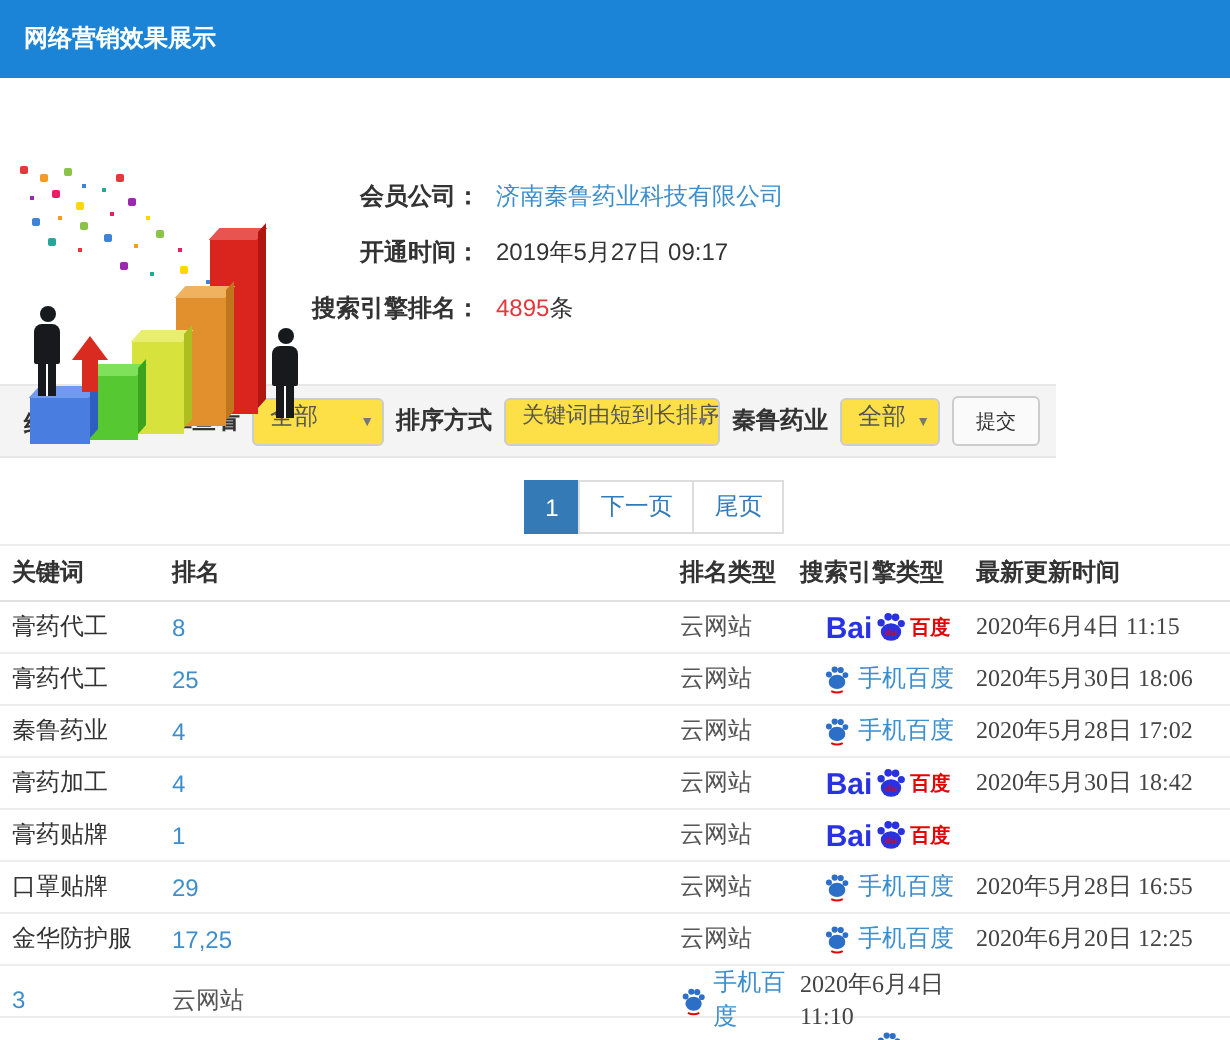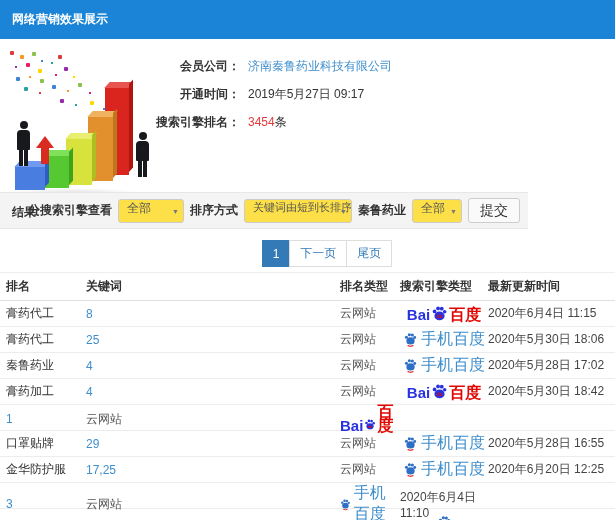--- a/index.html
+++ b/index.html
@@ -64,44 +64,44 @@
     display:flex; align-items:center; gap:6px; }
   .filter-controls .flabel { font-weight:bold; white-space:nowrap; }
   .sel { position:relative; height:24px; background:#fde047; border:1px solid #ccc;
     border-radius:3px; display:flex; align-items:flex-start; padding:0 14px 0 8px;
     color:#555; cursor:pointer; white-space:nowrap; overflow:hidden; }
   .sel .caret { position:absolute; right:4px; top:8px; font-size:7px; color:#777; }
   .sel-engine { width:66px; }
   .sel-sort { width:108px; font-size:11px; }
   .sel-type { width:50px; }
   .btn-submit { height:25px; padding:0 11px; background:#fafafa; border:1px solid #ccc;
-    border-radius:3px; color:#333; cursor:pointer; font-size:14px; }
+    border-radius:3px; color:#333; cursor:pointer; font-size:10px; }
 
   
   .pagination { position:absolute; left:0; top:240px; width:615px;
     display:flex; justify-content:center; padding-left:40px; }
   .page-item { min-width:27px; height:27px; display:flex; align-items:center; justify-content:center;
     padding:0 10px; border:1px solid #ddd; background:#fff; color:#337ab7;
     margin-left:-1px; cursor:pointer; }
   .page-item.active { background:#337ab7; border-color:#337ab7; color:#fff; }
 
   
   .table { position:absolute; left:0; top:272px; width:615px; border-top:1px solid #eee; }
   .trow { display:grid; grid-template-columns:80px 254px 60px 88px 1fr;
     align-items:center; padding-left:6px; height:26px; border-bottom:1px solid #ececec; }
   .thead { height:28px; font-weight:bold; border-bottom:1px solid #e0e0e0; }
   .cell-rank { color:#3e8ecc; cursor:pointer; }
   .cell-type { color:#555; }
   .cell-engine { display:flex; align-items:center; justify-content:center; gap:3px; }
-  .cell-time { color:#444; }
+  .cell-time { color:#444;font-family:Liberation Serif, serif; }
 
   .baidu-logo { display:flex; align-items:flex-end; gap:1px; }
   .baidu-bai { color:#2932e1; font-weight:bold; font-size:15px; line-height:14px; }
-  .baidu-cn { color:#e10601; font-weight:bold; font-size:16px; line-height:14px; }
-  .shouji-label { color:#3e8ecc; font-size:16px; }
+  .baidu-cn { color:#e10601; font-weight:bold; font-size:10px; line-height:14px; }
+  .shouji-label { color:#3e8ecc; font-size:12px; }
 
   .paw { display:block; }
 </style>
 </head>
 <body>
 
 <div class="titlebar">
   <span>网络营销效果展示</span>
 </div>
 
@@ -139,33 +139,33 @@
         <div class="torso"></div>
         <div class="legs"></div>
     </div>
     <div class="person" style="left:134px;bottom:20px;z-index:6;">
       <div class="head"></div>
         <div class="torso"></div>
         <div class="legs"></div>
     </div>
   </div>
 
-  <div style="padding-top:12px;">
+  <div style="padding-top:12px;margin-top:32px;">
     <div class="info-row">
       <span class="info-label">会员公司：</span>
       <span class="info-value"><a class="link">济南秦鲁药业科技有限公司</a></span>
     </div>
     <div class="info-row">
       <span class="info-label">开通时间：</span>
       <span class="info-value">2019年5月27日 09:17</span>
     </div>
     <div class="info-row">
       <span class="info-label">搜索引擎排名：</span>
       <span class="info-value">
-        <span class="red-count">3454</span><span>条</span>
+        <span class="red-count">4895</span><span>条</span>
       </span>
     </div>
   </div>
 </div>
 
 <div class="filterbar">
   <span class="result-label">结果:</span>
   <div class="filter-controls">
     <span class="flabel">分搜索引擎查看</span>
     <div class="sel sel-engine">
@@ -188,22 +188,22 @@
 
 <div class="pagination">
   <span class="page-item active">1</span>
   <span class="page-item">下一页</span>
   <span class="page-item">尾页</span>
 </div>
 
 <div class="table">
 
   <div class="trow thead">
+    <span>关键词</span>
     <span>排名</span>
-    <span>关键词</span>
     <span>排名类型</span>
     <span>搜索引擎类型</span>
     <span>最新更新时间</span>
   </div>
 
   <div class="trow">
     <span>膏药代工</span>
     <span class="cell-rank">8</span>
     <span class="cell-type">云网站</span>
     <span class="cell-engine">
@@ -274,20 +274,21 @@
           <ellipse cx="12" cy="15.5" rx="7.2" ry="6.2" fill="#2932e1"></ellipse>
           <text x="12" y="18" font-size="7" font-weight="bold" fill="#e10601" text-anchor="middle">du</text>
         </svg>
         <b class="baidu-cn">百度</b>
       </span>
     </span>
     <span class="cell-time">2020年5月30日 18:42</span>
   </div>
 
   <div class="trow">
+    <span>膏药贴牌</span>
     <span class="cell-rank">1</span>
     <span class="cell-type">云网站</span>
     <span class="cell-engine">
       <span class="baidu-logo">
         <b class="baidu-bai">Bai</b>
         <svg class="paw" width="17" height="17" viewBox="0 0 24 24">
           <circle cx="5" cy="9" r="2.6" fill="#2932e1"></circle>
             <circle cx="10" cy="4.8" r="2.7" fill="#2932e1"></circle>
           <circle cx="15.2" cy="5.2" r="2.7" fill="#2932e1"></circle>
             <circle cx="19.3" cy="9.6" r="2.5" fill="#2932e1"></circle>

